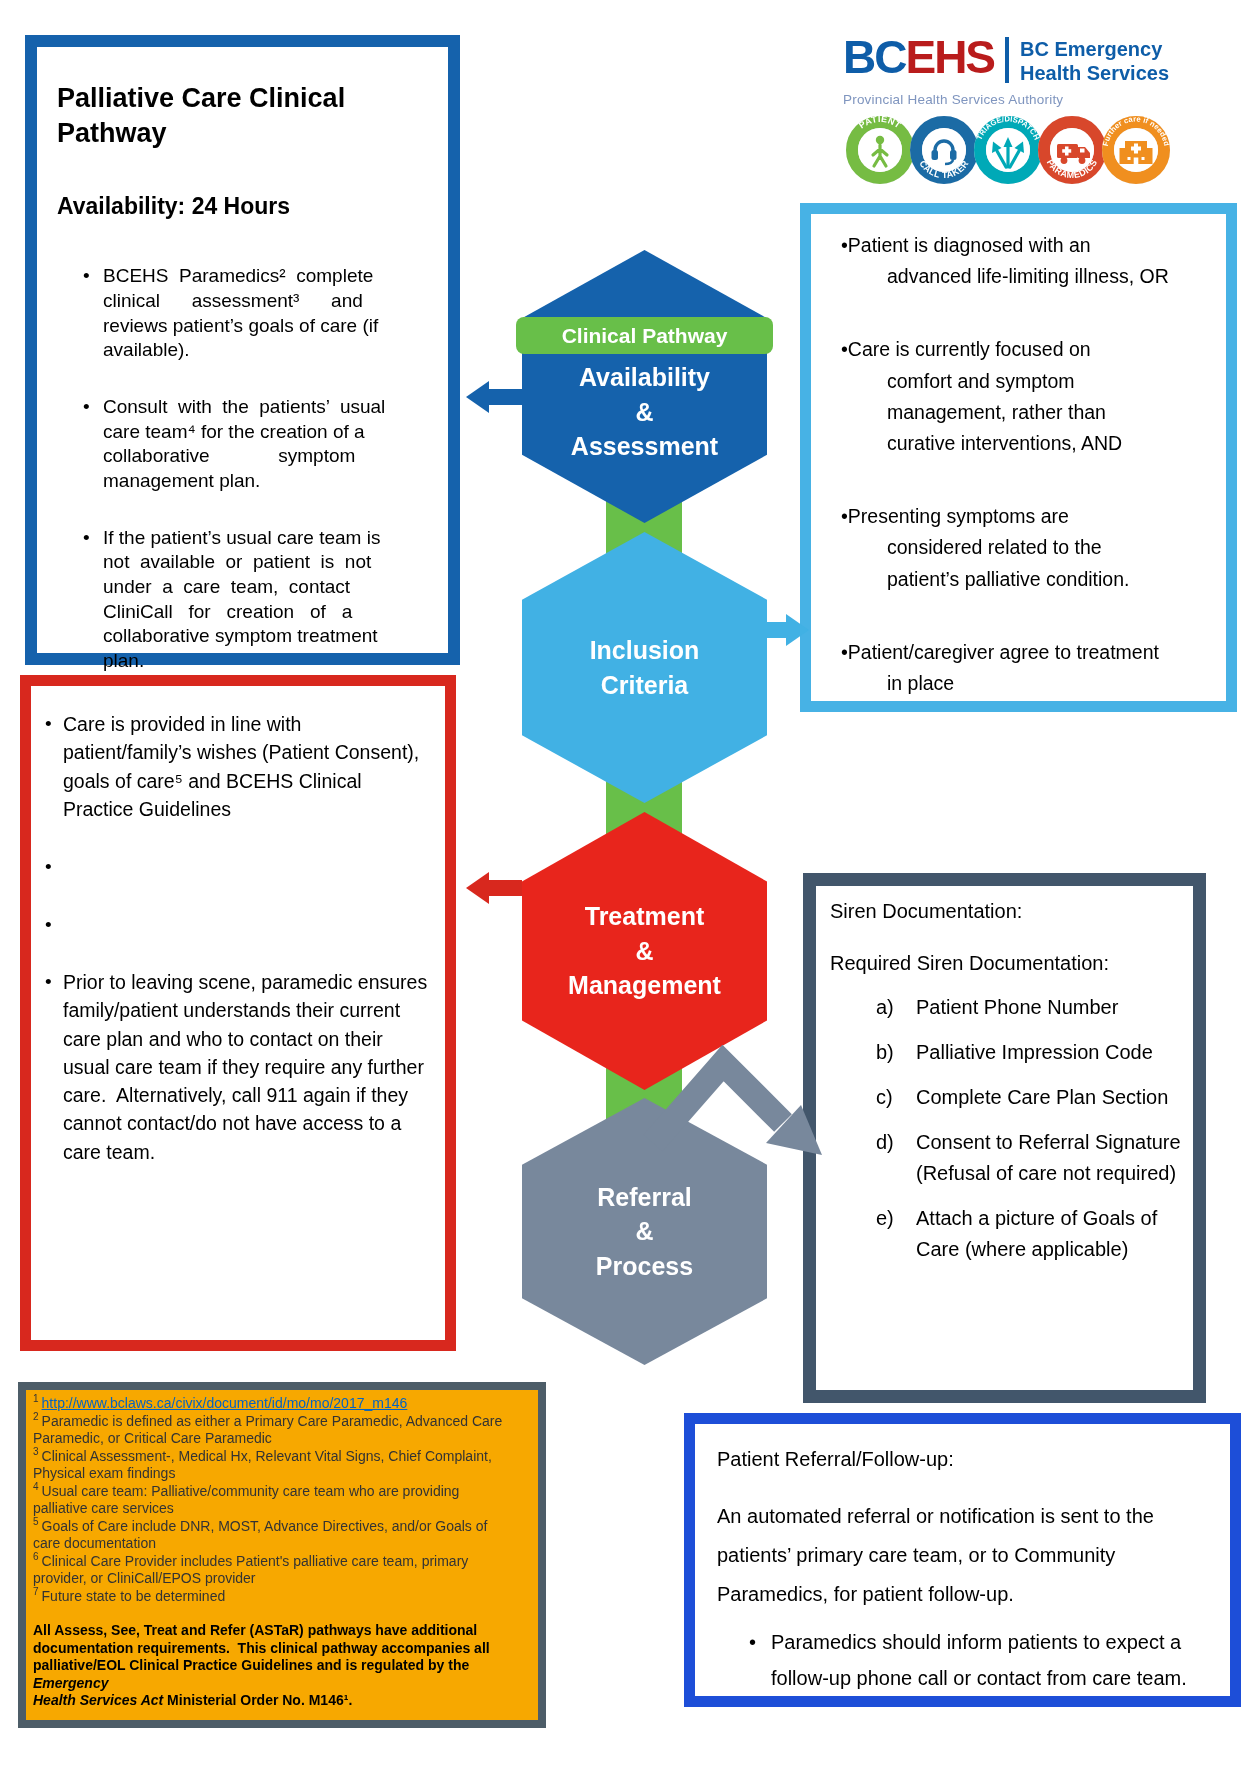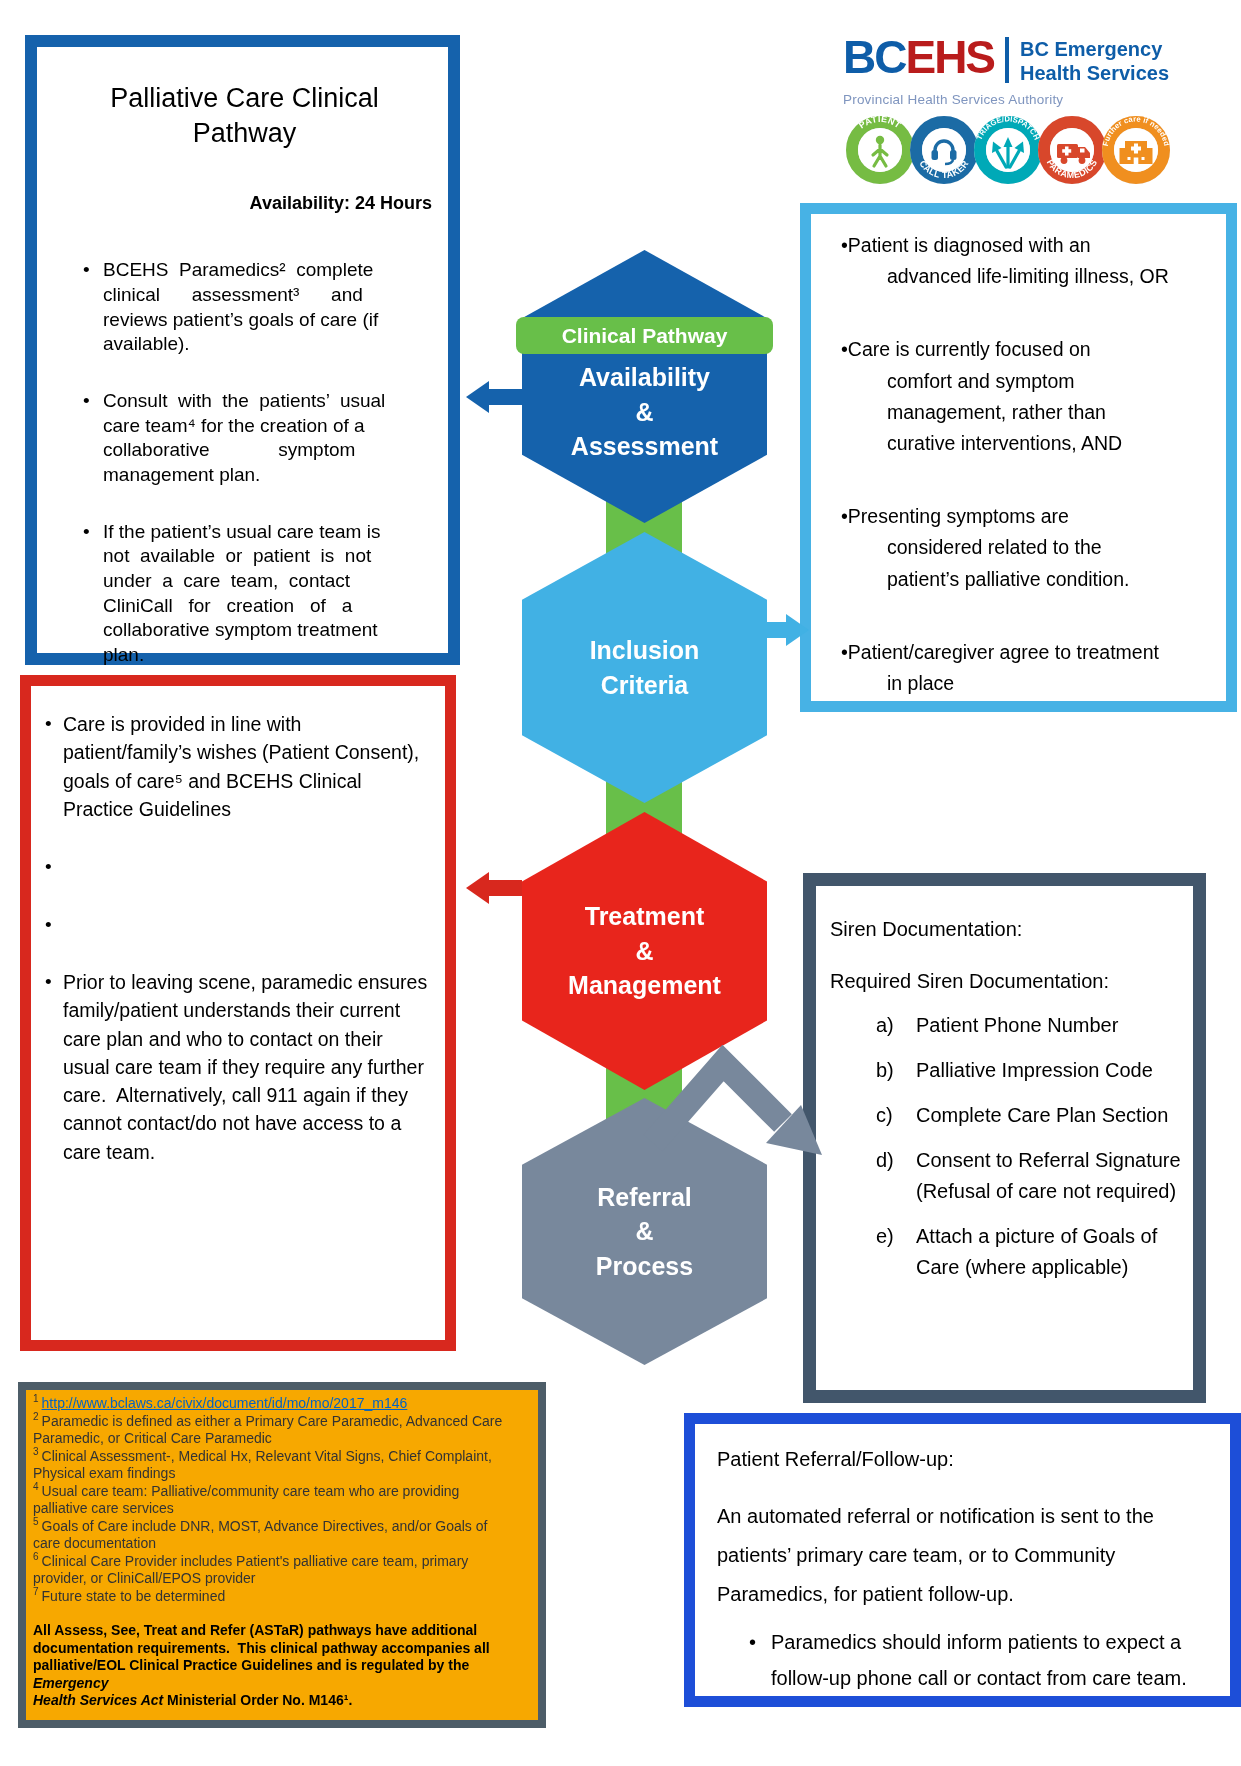--- a/index.html
+++ b/index.html
@@ -17,38 +17,38 @@
   .authority{font-size:13.5px;color:#7f95bf;margin-top:7px;letter-spacing:.2px;}
   .badges{display:flex;margin-top:8px;margin-left:2px;}
   .badge{margin-right:-6px;}
   .badge-label{font-size:9px;font-weight:bold;fill:#fff;letter-spacing:.4px;}
   .badge-label.small{font-size:7.6px;letter-spacing:.1px;}
 
   
   .bigbox{position:absolute;box-sizing:border-box;background:#fff;}
   .availability-box{left:25px;top:35px;width:435px;height:630px;border:12px solid #1562ac;
         padding:22px 16px 0 20px;}
-  .avail-title{font-size:27px;font-weight:normal;text-align:center;line-height:1.3;margin-top:12px;}
-  .avail-sub{font-size:18px;font-weight:bold;text-align:right;margin-top:42px;}
+  .avail-title{font-size:27px;font-weight:bold;line-height:1.3;margin-top:12px;}
+  .avail-sub{font-size:23px;font-weight:bold;text-align:left;margin-top:42px;}
   .avail-list{margin-top:44px;padding-left:26px;padding-right:2px;}
   .avail-list .li{display:flex;font-size:19px;line-height:1.3;margin-bottom:32px;white-space:pre-wrap;}
   .blt{flex:none;width:20px;font-size:19px;}
   .treatment-box{left:20px;top:675px;width:436px;height:676px;border:11px solid #d8281e;
         padding:24px 8px 0 14px;}
   .treat-list .li{display:flex;font-size:19.5px;line-height:1.45;margin-bottom:30px;white-space:pre-wrap;}
   .treat-list .blt{width:18px;}
 
   .inclusion-box{left:800px;top:203px;width:437px;height:509px;border:11px solid #47b2e5;
         padding:16px 6px 0 30px;}
   .inc-list .li{padding-left:46px;text-indent:-46px;white-space:pre-wrap;
         font-size:19.5px;line-height:1.6;margin-bottom:42px;}
   .inc-list .li::before{content:"\2022";}
 
   .siren-box{left:803px;top:873px;width:403px;height:530px;border:13px solid #42566b;
-        padding:28px 6px 0 14px;font-size:20px;}
+        padding:10px 6px 0 14px;font-size:20px;}
   .siren-heading{line-height:1.5;}
   .siren-intro{white-space:pre-wrap;line-height:1.8;margin-top:18px;}
   .siren-req{margin-top:22px;line-height:1.5;}
   .siren-list{margin-top:14px;margin-left:46px;}
   .siren-list .li{display:flex;margin-bottom:14px;line-height:1.55;}
   .siren-list .lab{flex:none;width:40px;}
   .siren-list .itx{white-space:pre-wrap;}
 
   .referral-box{left:684px;top:1413px;width:557px;height:294px;border:11px solid #1d4ed8;
         padding:24px 8px 0 22px;font-size:20px;}

